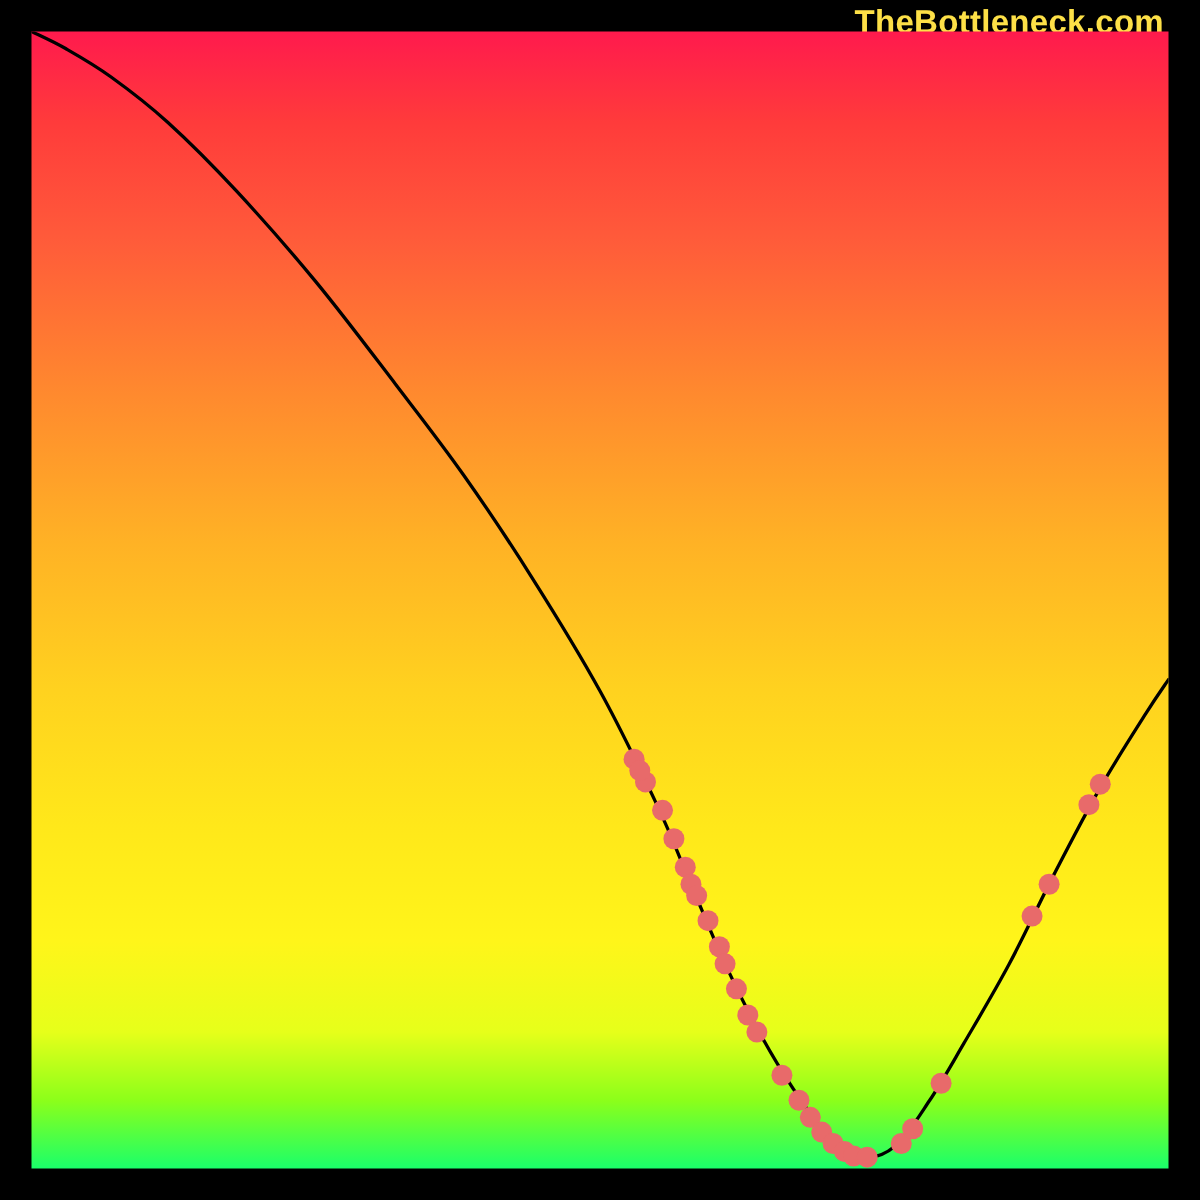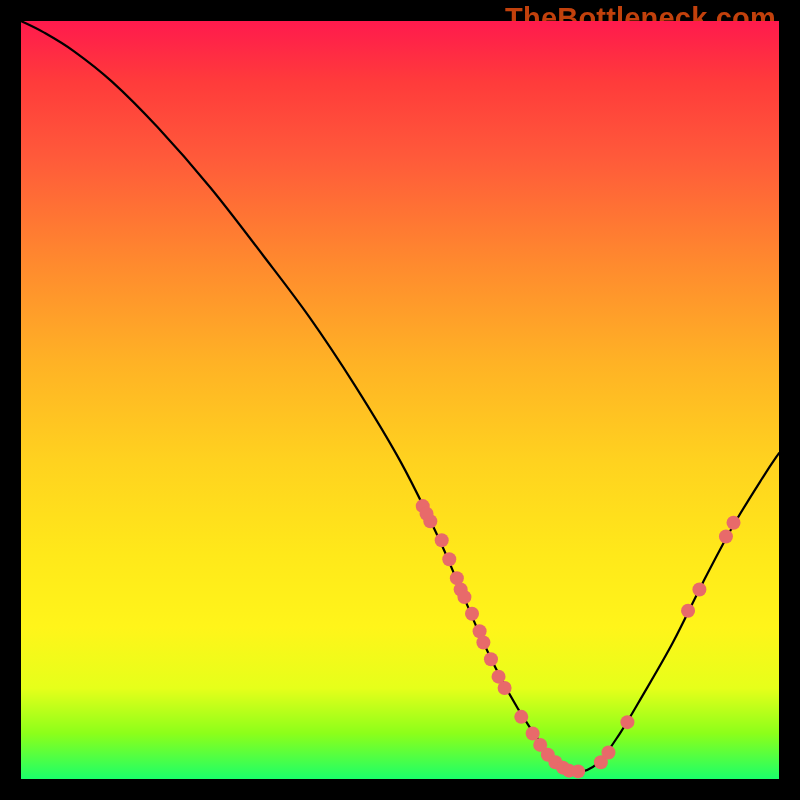--- a/index.html
+++ b/index.html
@@ -28,23 +28,23 @@
       #fff51a 80%,
       #e6ff1a 88%,
       #8cff1a 94%,
       #1aff6a 100%);
   }
   .watermark {
     position: absolute;
     top: 2px;
     right: 24px;
     font-family: Arial, Helvetica, sans-serif;
-    font-size: 29px;
+    font-size: 22px;
     font-weight: 600;
-    color: #c2410c;
+    color: #fde047;
     letter-spacing: 0.2px;
     user-select: none;
   }
   svg.curve {
     position: absolute;
     left: 0; top: 0;
     width: 758px; height: 758px;
     display: block;
   }
   .curve-path {

